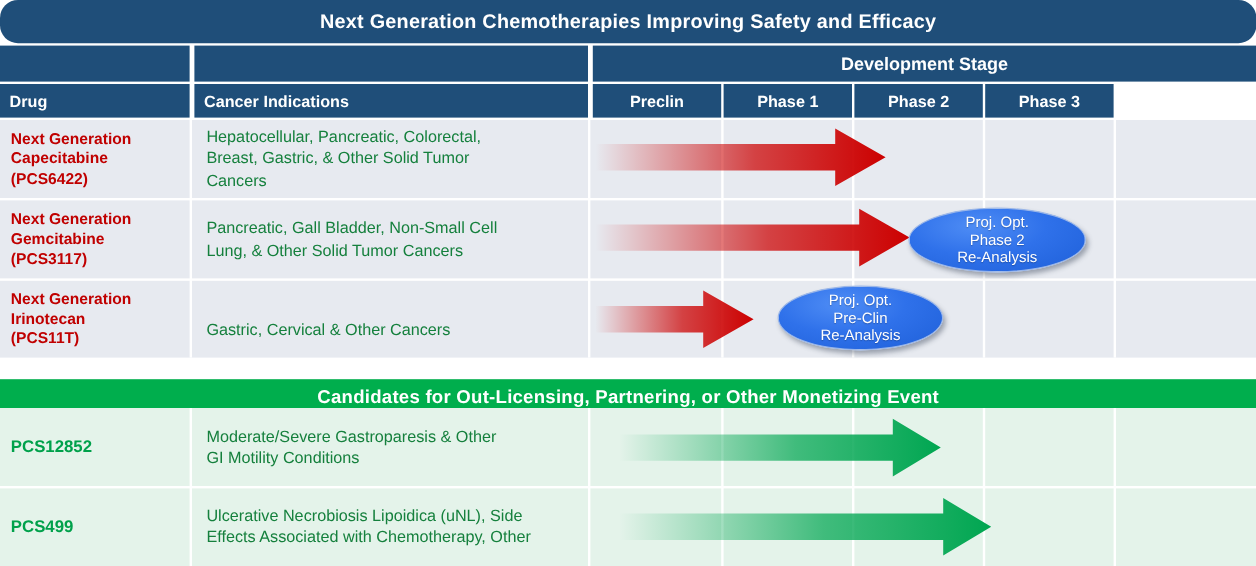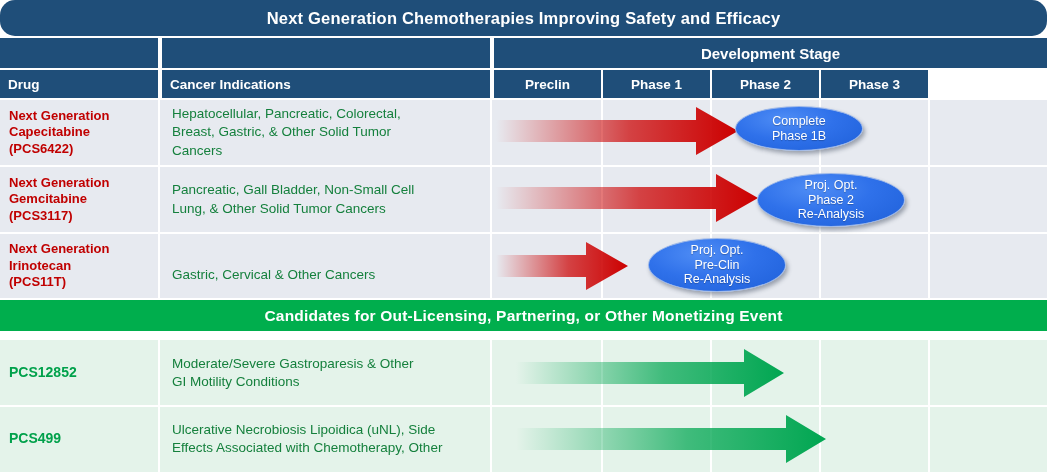--- a/index.html
+++ b/index.html
@@ -8,21 +8,21 @@
 
   #chart{position:relative;width:1047px;height:472px;background:#ffffff;}
 
   
   .band{position:absolute;left:0;width:1047px;display:flex;
         align-items:center;justify-content:center;
         color:#ffffff;font-weight:bold;letter-spacing:.2px;}
   .band-navy{background:#1F4E79;}
   .band-green{background:#00AE4D;}
   #title-band{top:0;height:36px;font-size:16.5px;border-radius:15px;}
-  #green-band{top:300px;height:31px;font-size:15.5px;}
+  #green-band{top:316px;height:31px;font-size:15.5px;}
 
   
   #devstage-row{position:absolute;left:0;top:38px;width:1047px;height:30px;}
   #colhead-row{position:absolute;left:0;top:70px;width:1047px;height:28px;}
   .hcell{position:absolute;top:0;height:100%;background:#1F4E79;
          color:#fff;font-weight:bold;font-size:13.5px;
          display:flex;align-items:center;box-sizing:border-box;}
   .hcell.center{justify-content:center;}
   .hcell.left{justify-content:flex-start;padding-left:8px;}
 
@@ -108,24 +108,20 @@
   <svg class="arrow" style="left:496px;top:105px;" width="244" height="52">
     <defs>
       <linearGradient id="rg1" x1="0" y1="0" x2="1" y2="0">
         <stop offset="0%" stop-color="#CC0000" stop-opacity="0"></stop>
         <stop offset="55%" stop-color="#CC0000" stop-opacity=".72"></stop>
         <stop offset="100%" stop-color="#CC0000" stop-opacity="1"></stop>
       </linearGradient>
     </defs>
     <path d="M0,15 L200,15 L200,2 L242,26 L200,50 L200,37 L0,37 Z" fill="url(#rg1)"></path>
   </svg>
-  <div class="ellipse" style="left:735px;top:106px;width:126px;height:43px;">
-    <span>Complete</span>
-    <span>Phase 1B</span>
-  </div>
 
   <div class="cell-drug red" style="top:167px;height:65px;">
     <div>
       <span>Next Generation</span><br>
       <span>Gemcitabine</span><br>
       <span>(PCS3117)</span>
     </div>
   </div>
   <div class="cell-ind" style="top:167px;height:65px;">
     <div>

